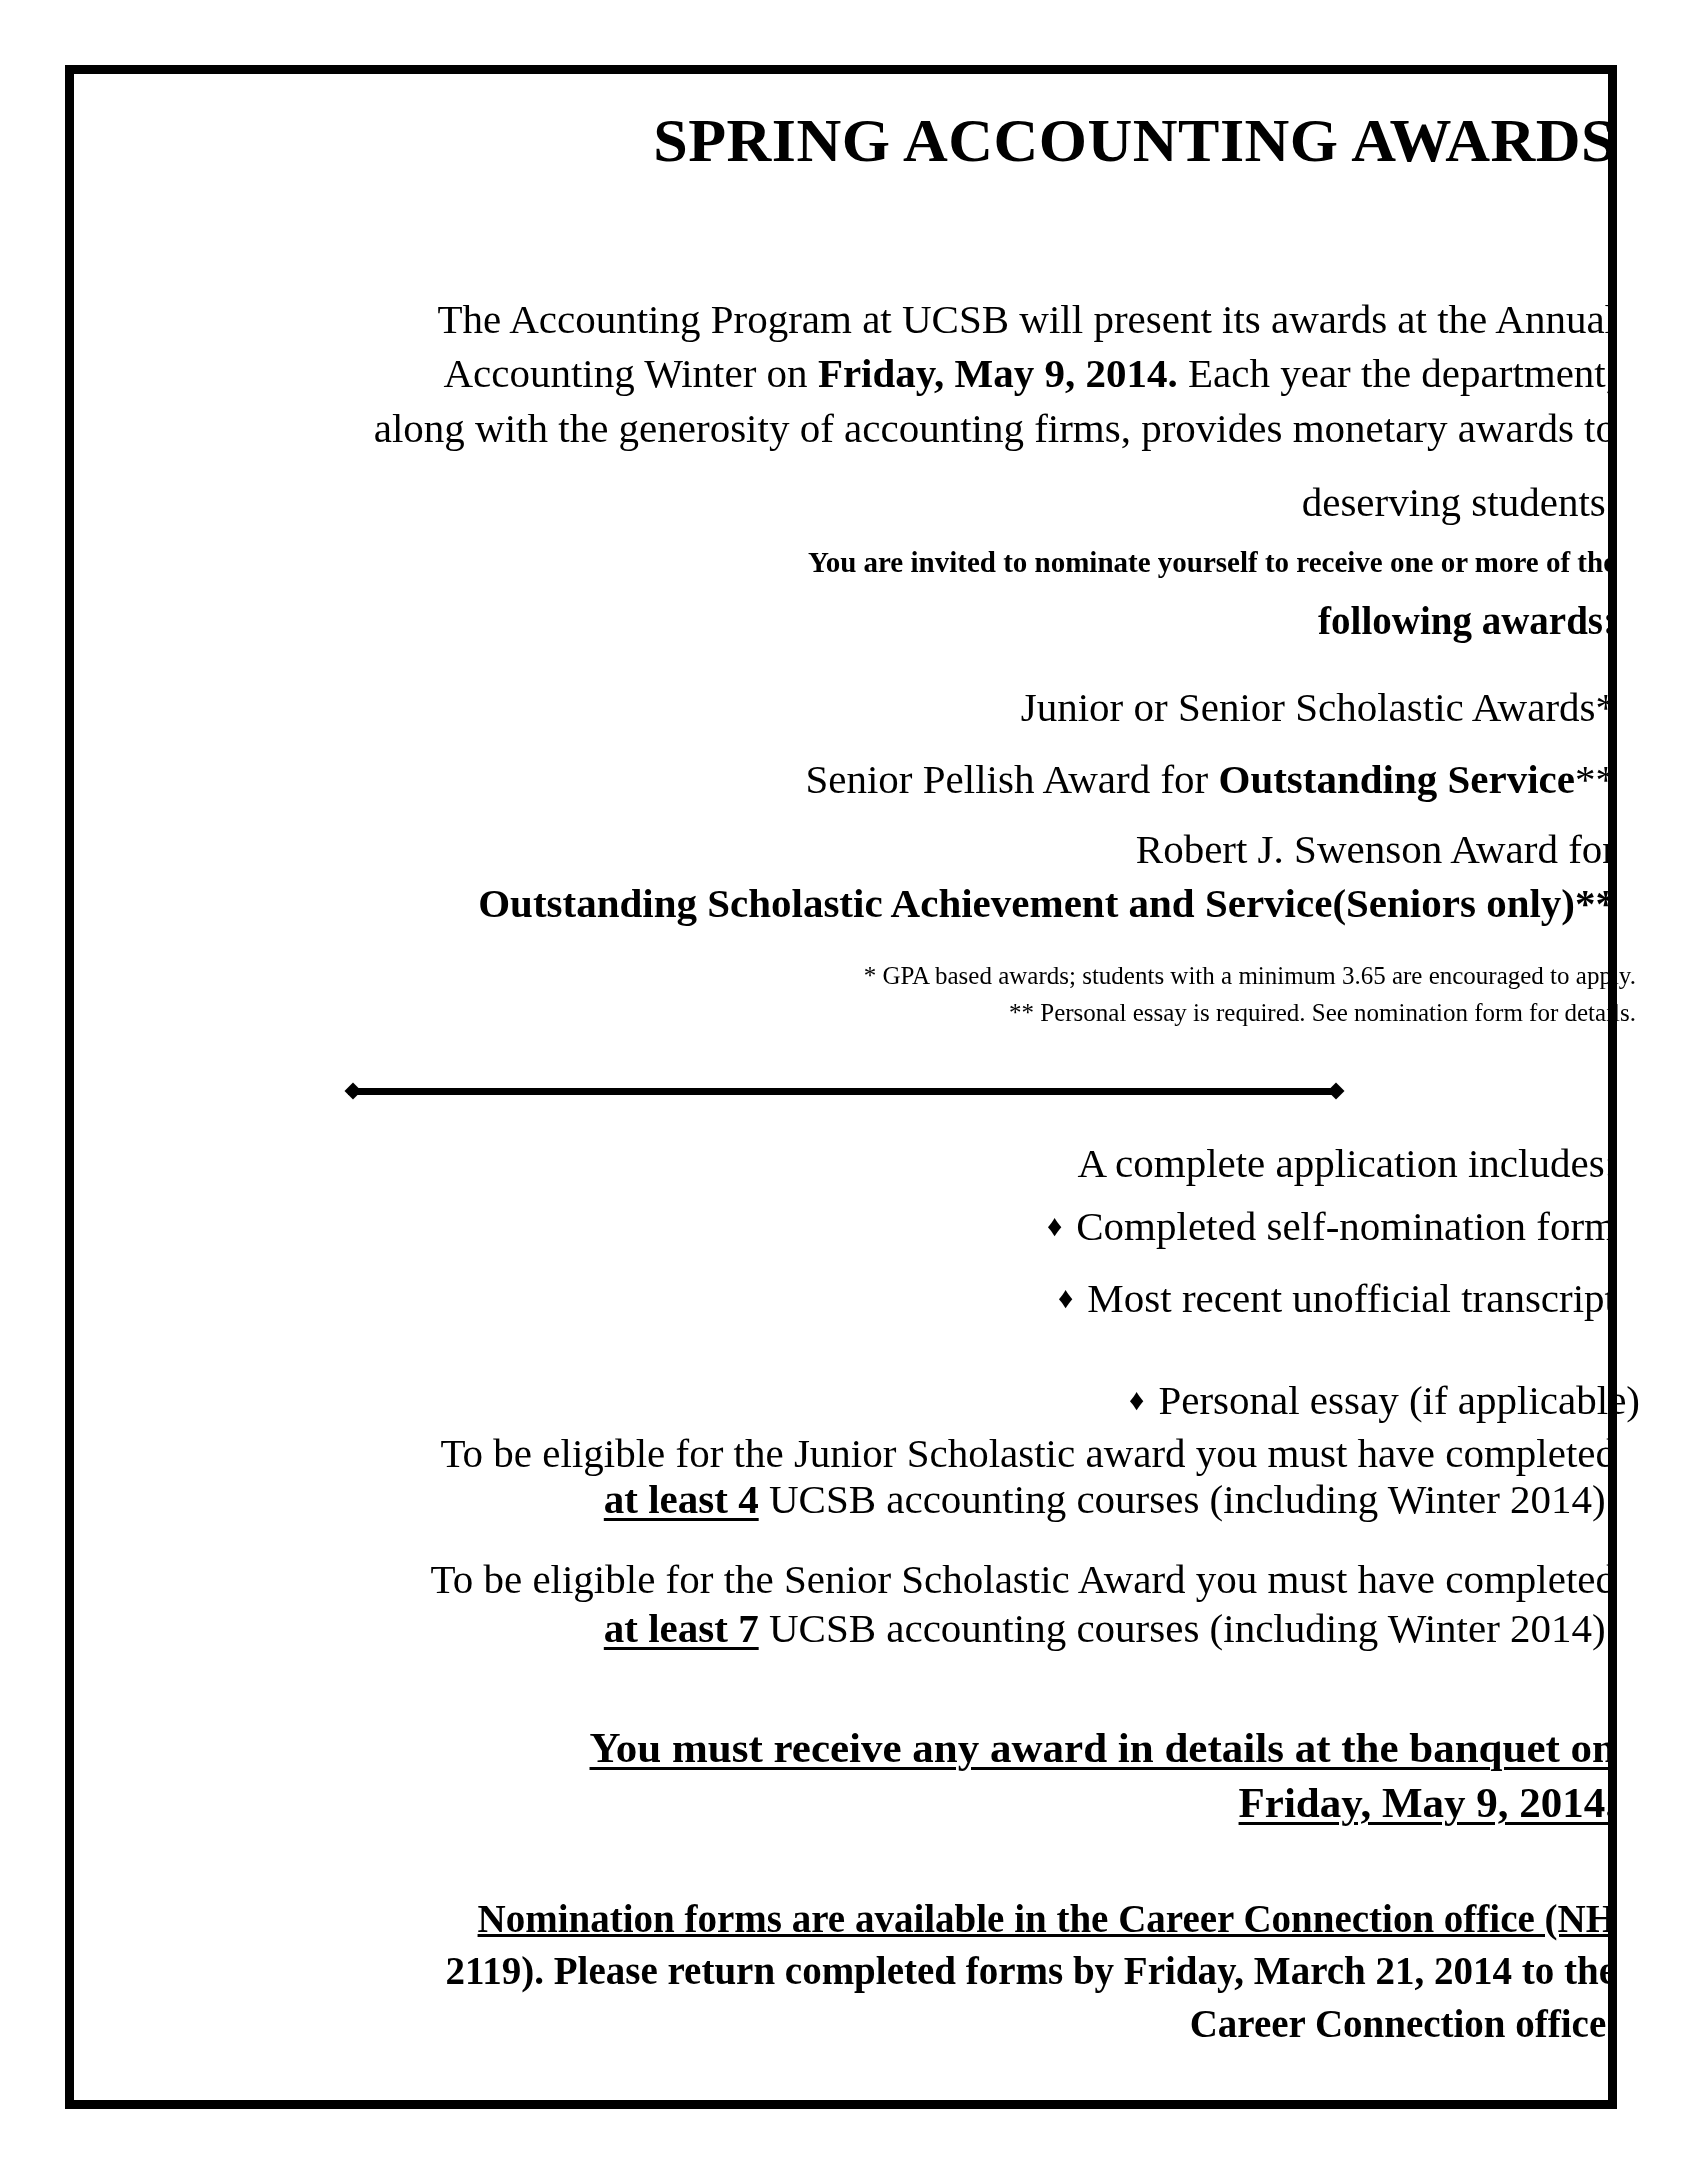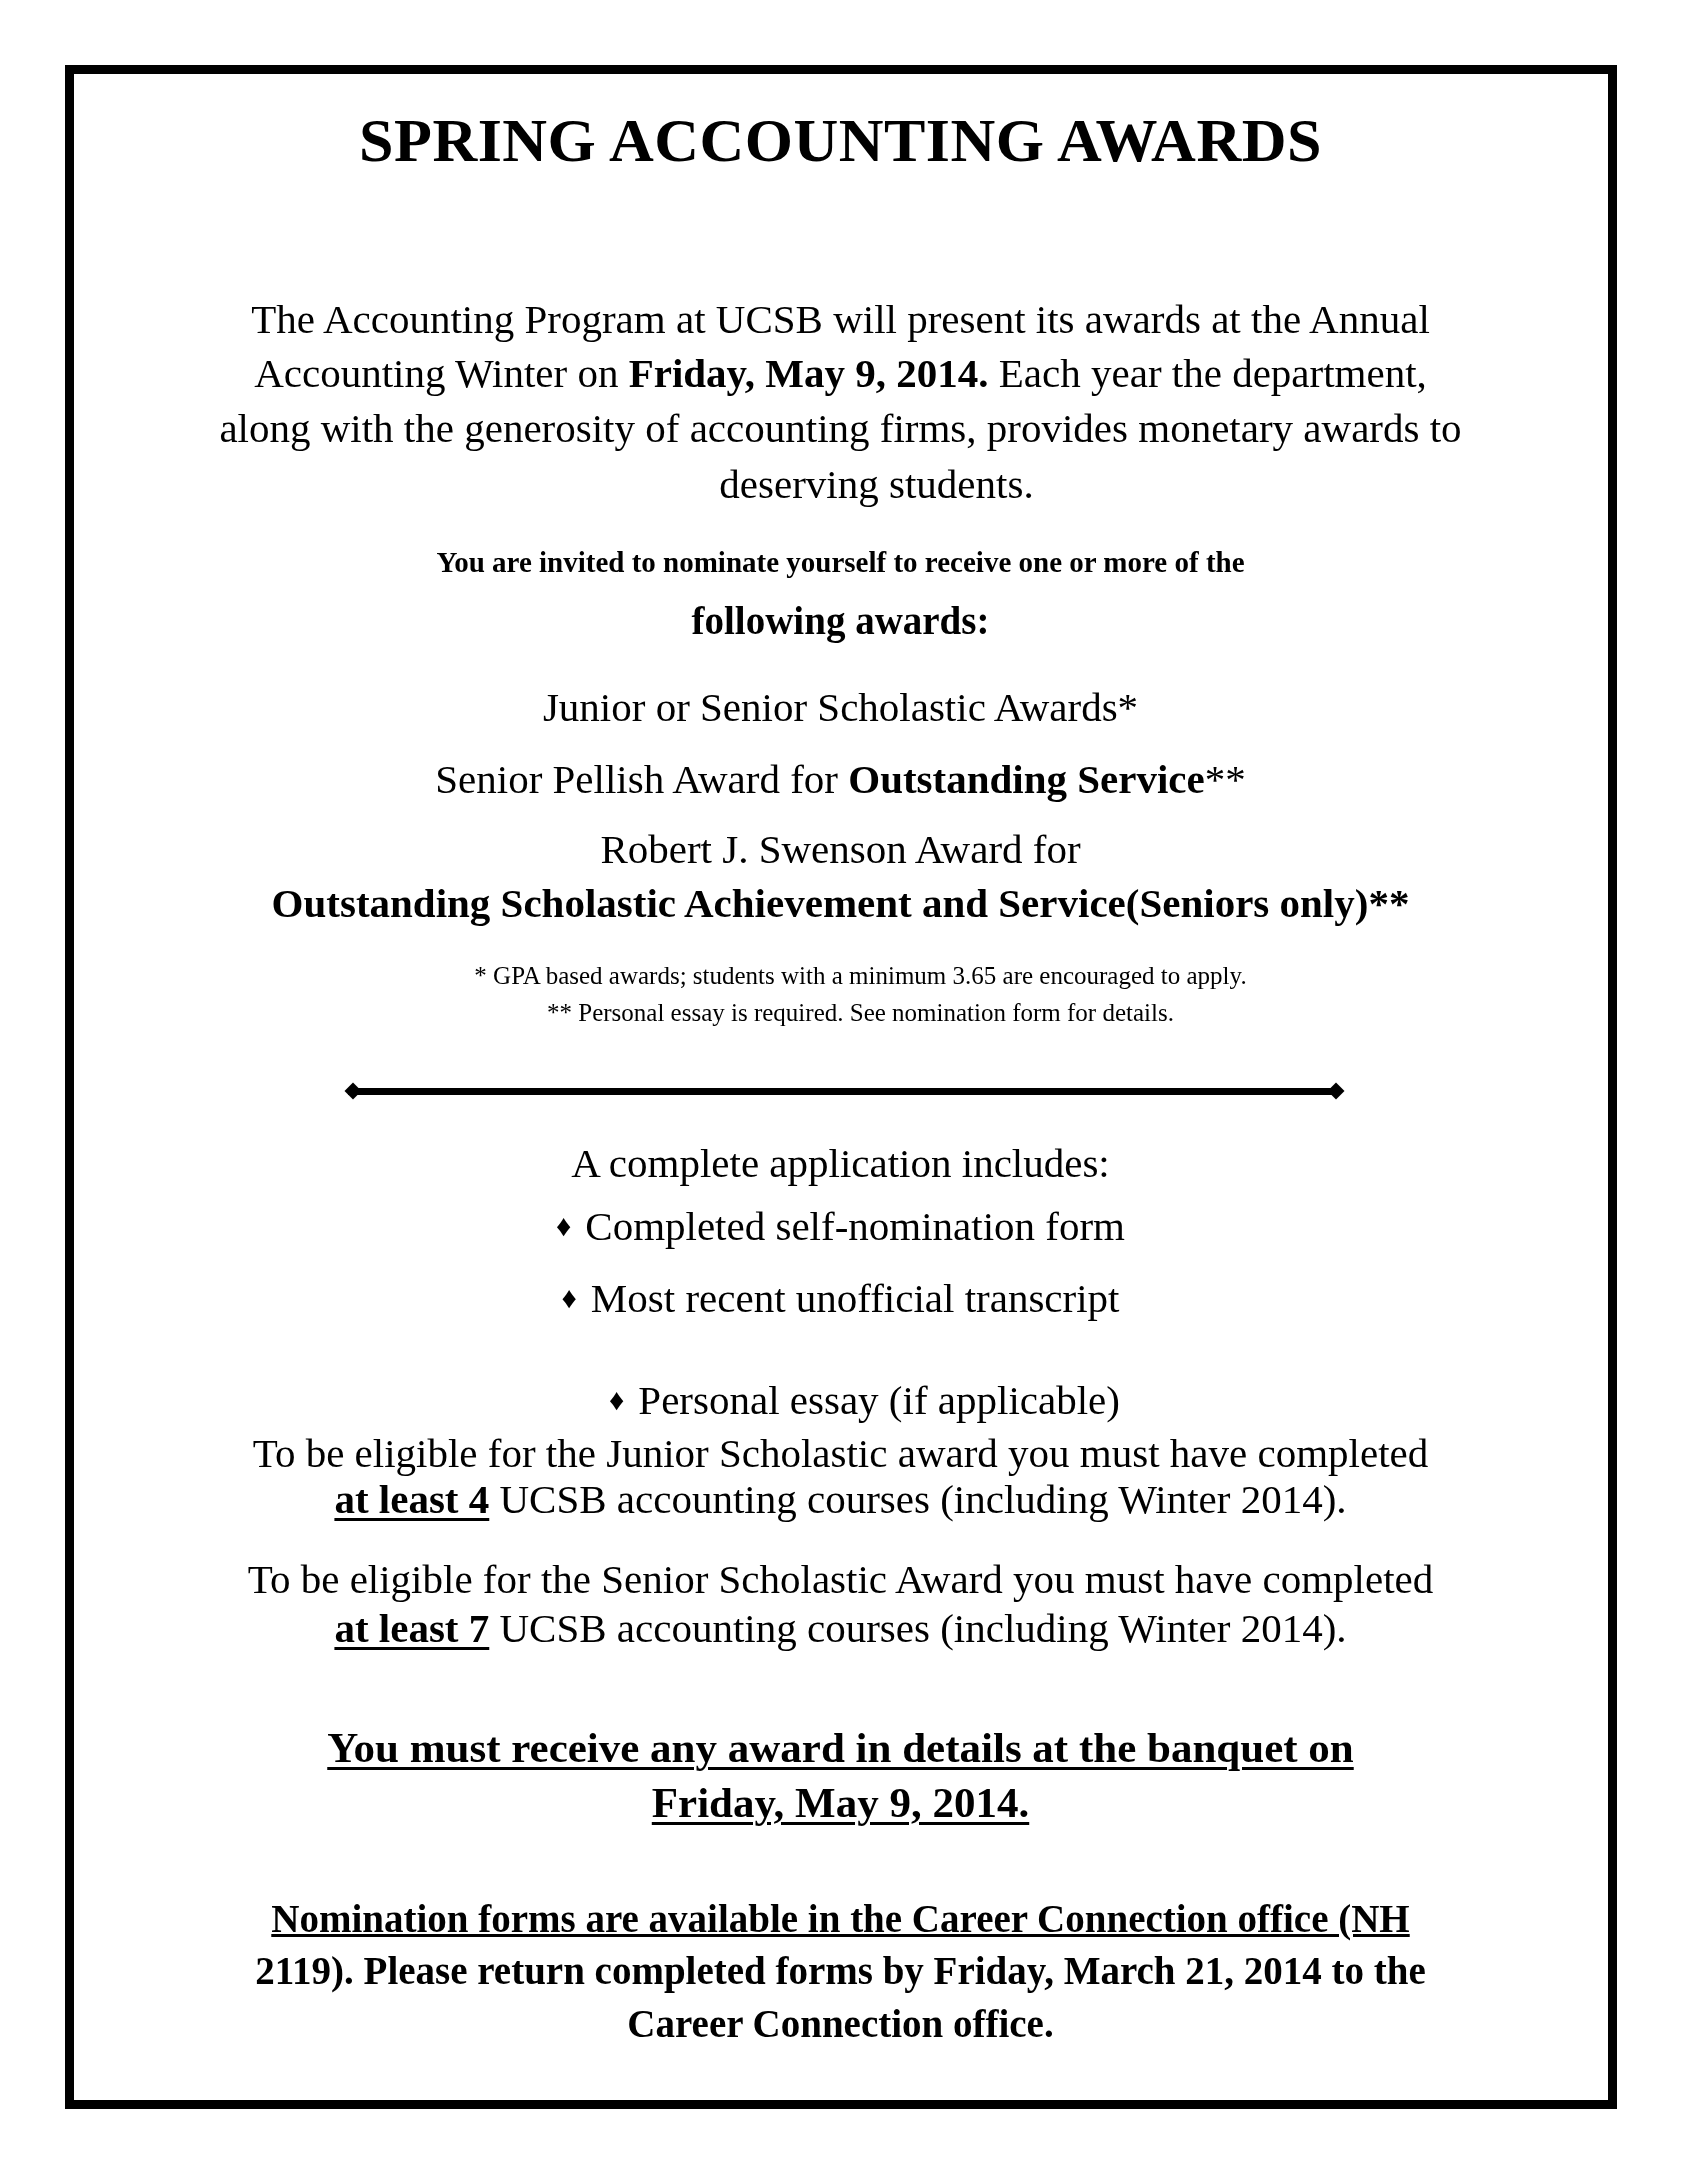--- a/index.html
+++ b/index.html
@@ -1,18 +1,18 @@
 <!DOCTYPE html>
 <html><head>
 <meta charset="utf-8">
 <style>
   html, body { margin: 0; padding: 0; background: #ffffff; }
   body { width: 1683px; height: 2178px; position: relative; overflow: hidden; color: #000; font-family: "Liberation Serif", "DejaVu Serif", serif; }
   .frame { position: absolute; left: 65px; top: 65px; width: 1534px; height: 2026px; border: 9px solid #000; }
-  .line { position: absolute; left: 65px; width: 1551px; text-align: center; white-space: nowrap; line-height: 1; }
+  .line { position: absolute; left: 65px; width: 1551px; text-align: right; white-space: nowrap; line-height: 1; }
   .title { font-size: 62px; font-weight: bold; letter-spacing: 0.5px; }
   .body { font-size: 41px; }
   .bold { font-weight: bold; }
   .small { font-size: 25px; padding-left: 20px; }
   .u { text-decoration: underline; text-decoration-thickness: 3px; text-underline-offset: 5px; }
   .bullet { display: inline-block; margin-right: 14px; font-size: 30px; vertical-align: 4px; }
   .divider { position: absolute; left: 348px; top: 1088px; width: 990px; height: 7px; background: #000; }
   .diamond { position: absolute; top: 1085px; width: 12px; height: 12px; background: #000; transform: rotate(45deg); }
 </style>
 </head>
@@ -20,21 +20,21 @@
 
 <div class="frame"></div>
 
 <div class="line title" style="top:109px;">SPRING ACCOUNTING AWARDS</div>
 
 <div class="line body" style="top:299px;">The Accounting Program at UCSB will present its awards at the Annual</div>
 <div class="line body" style="top:353px;">
   <span>Accounting Winter on </span><span class="bold">Friday, May 9, 2014.</span><span> Each year the department,</span>
 </div>
 <div class="line body" style="top:408px;">along with the generosity of accounting firms, provides monetary awards to</div>
-<div class="line body" style="top:464px;margin-left:36px;">deserving students.</div>
+<div class="line body" style="top:482px;">deserving students.</div>
 
 <div class="line body bold" style="top:548px; font-size:29px;">You are invited to nominate yourself to receive one or more of the</div>
 <div class="line body bold" style="top:601px; font-size:39px;">following awards:</div>
 
 <div class="line body" style="top:687px;">
   <span>Junior or Senior Scholastic Awards*</span>
 </div>
 <div class="line body" style="top:759px;">
   <span>Senior Pellish Award for </span><span class="bold">Outstanding Service</span><span>**</span>
 </div>

